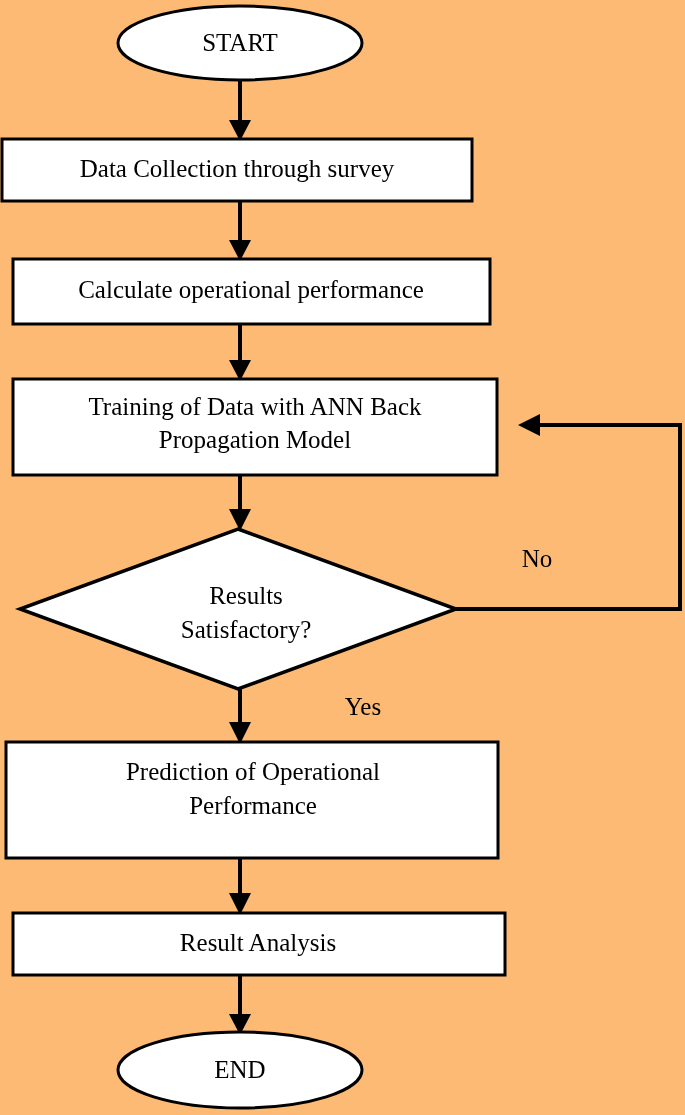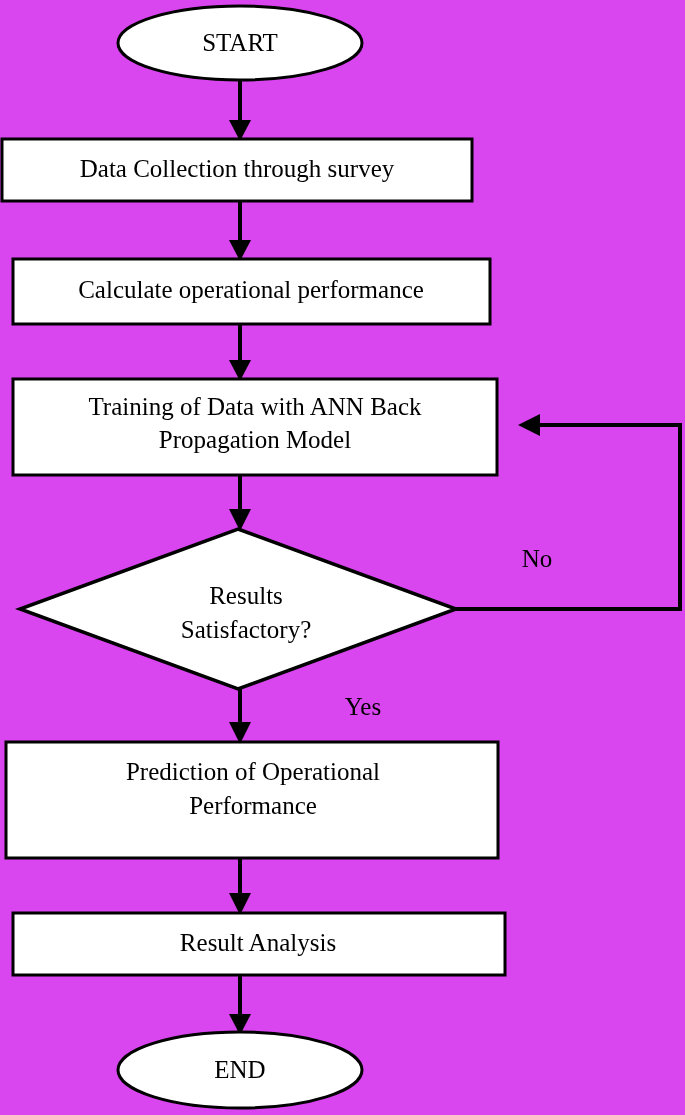--- a/index.html
+++ b/index.html
@@ -8,21 +8,21 @@
     padding: 0;
     background: #ffffff;
   }
   body {
     font-family: "Liberation Serif", "DejaVu Serif", serif;
   }
   #flowchart-root {
     position: relative;
     width: 685px;
     height: 1115px;
-    background: #d946ef;
+    background: #fdba74;
     overflow: hidden;
   }
   svg#flow-svg {
     display: block;
     width: 685px;
     height: 1115px;
   }
   .node-shape {
     fill: #ffffff;
     stroke: #000000;

